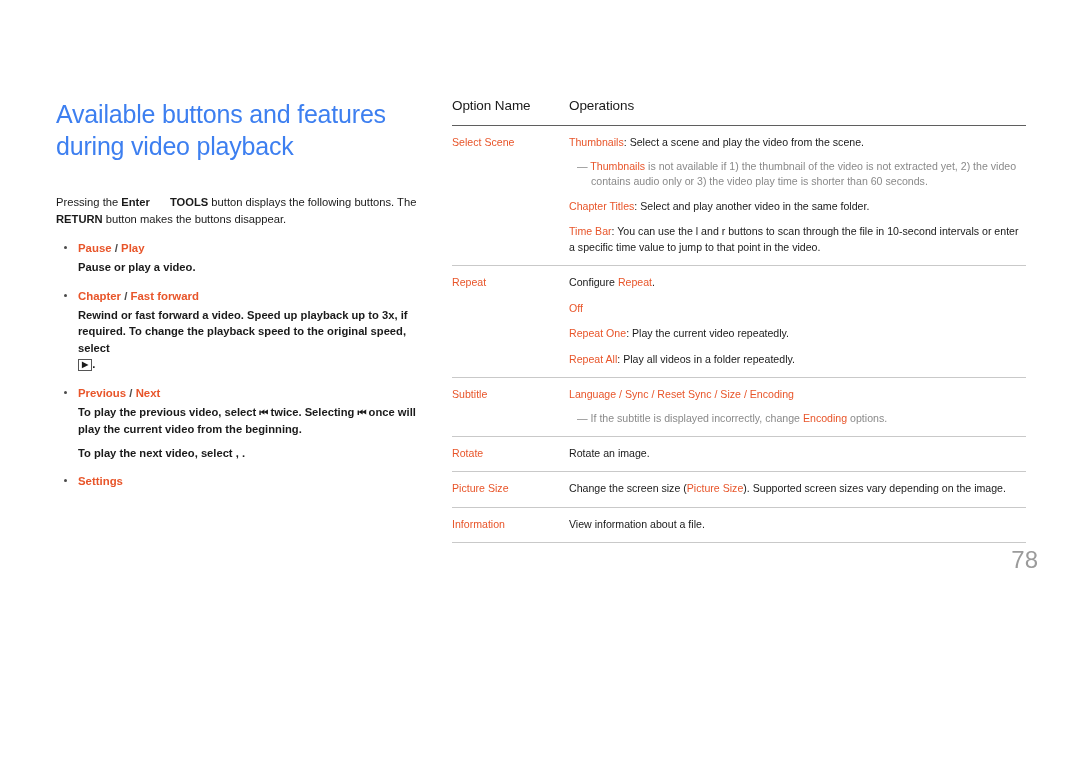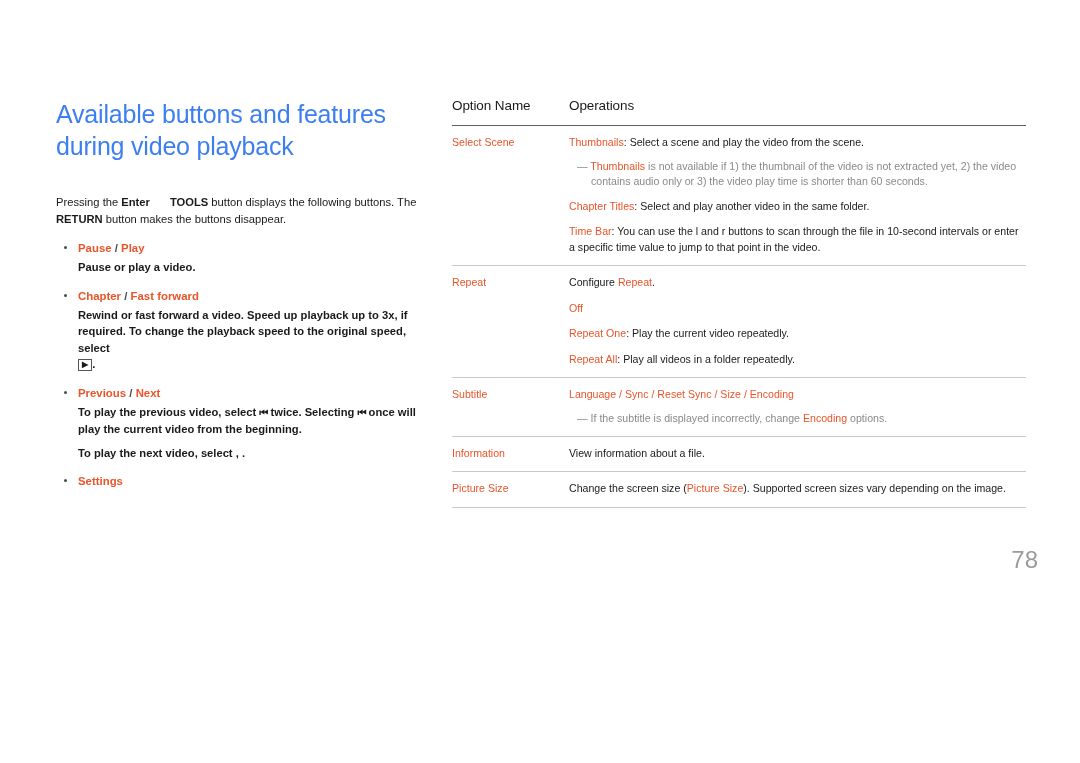--- a/index.html
+++ b/index.html
@@ -210,32 +210,38 @@
         </tr>
 
         <tr>
           <td class="name">Subtitle</td>
           <td>
             <div class="line"><span class="orange">Language / Sync / Reset Sync / Size / Encoding</span></div>
             <div class="note"><span class="dash">—</span> <span>If the subtitle is displayed incorrectly, change </span><span class="orange">Encoding</span><span> options.</span></div>
           </td>
         </tr>
 
+        <tr>
+          <td class="name">Rotate</td>
+          <td>
+            <div class="line"><span>Rotate an image.</span></div>
+          </td>
+        </tr>
+
+        <tr>
+          <td class="name">Picture Size</td>
+          <td>
+            <div class="line"><span>Change the screen size (</span><span class="orange">Picture Size</span><span>). Supported screen sizes vary depending on the image.</span></div>
+          </td>
+        </tr>
 
         <tr>
           <td class="name">Information</td>
           <td>
             <div class="line"><span>View information about a file.</span></div>
-          </td>
-        </tr>
-
-        <tr>
-          <td class="name">Picture Size</td>
-          <td>
-            <div class="line"><span>Change the screen size (</span><span class="orange">Picture Size</span><span>). Supported screen sizes vary depending on the image.</span></div>
           </td>
         </tr>
 
       </tbody>
     </table>
   </div>
 
   <div class="page-num">78</div>
 
 </div>

